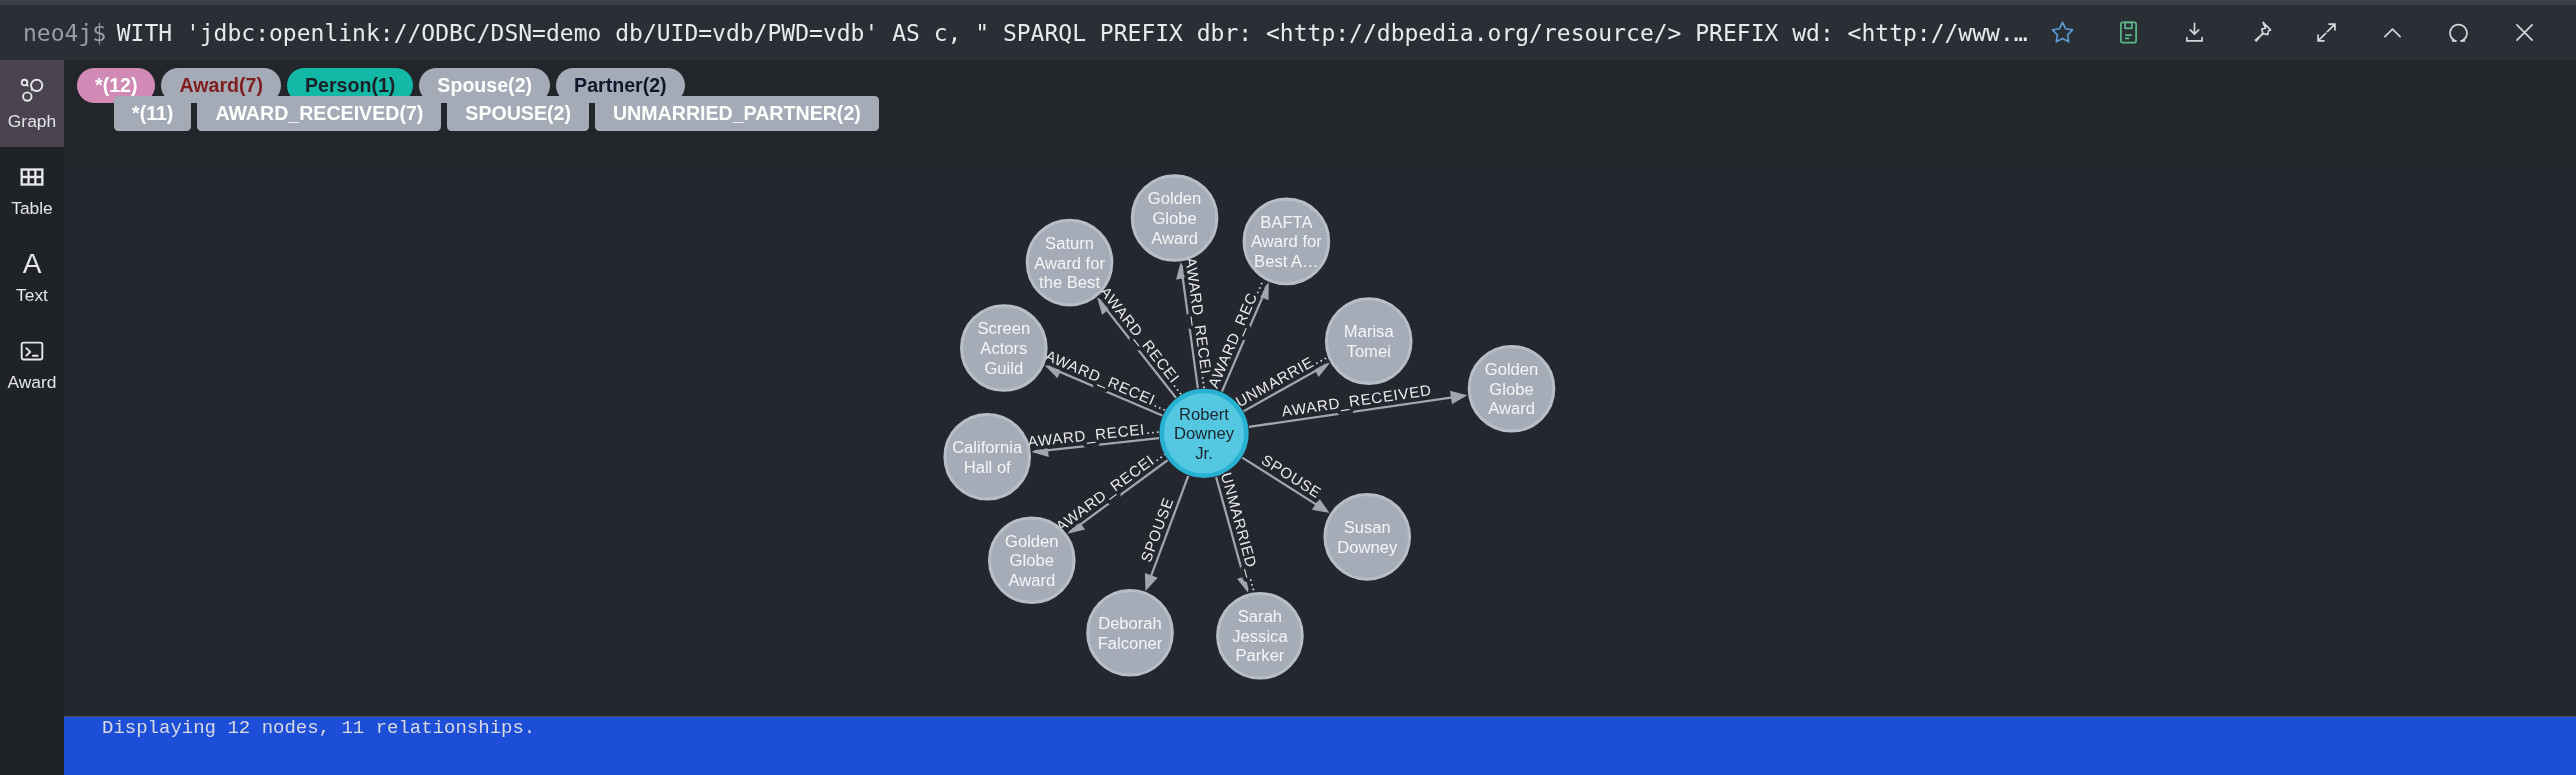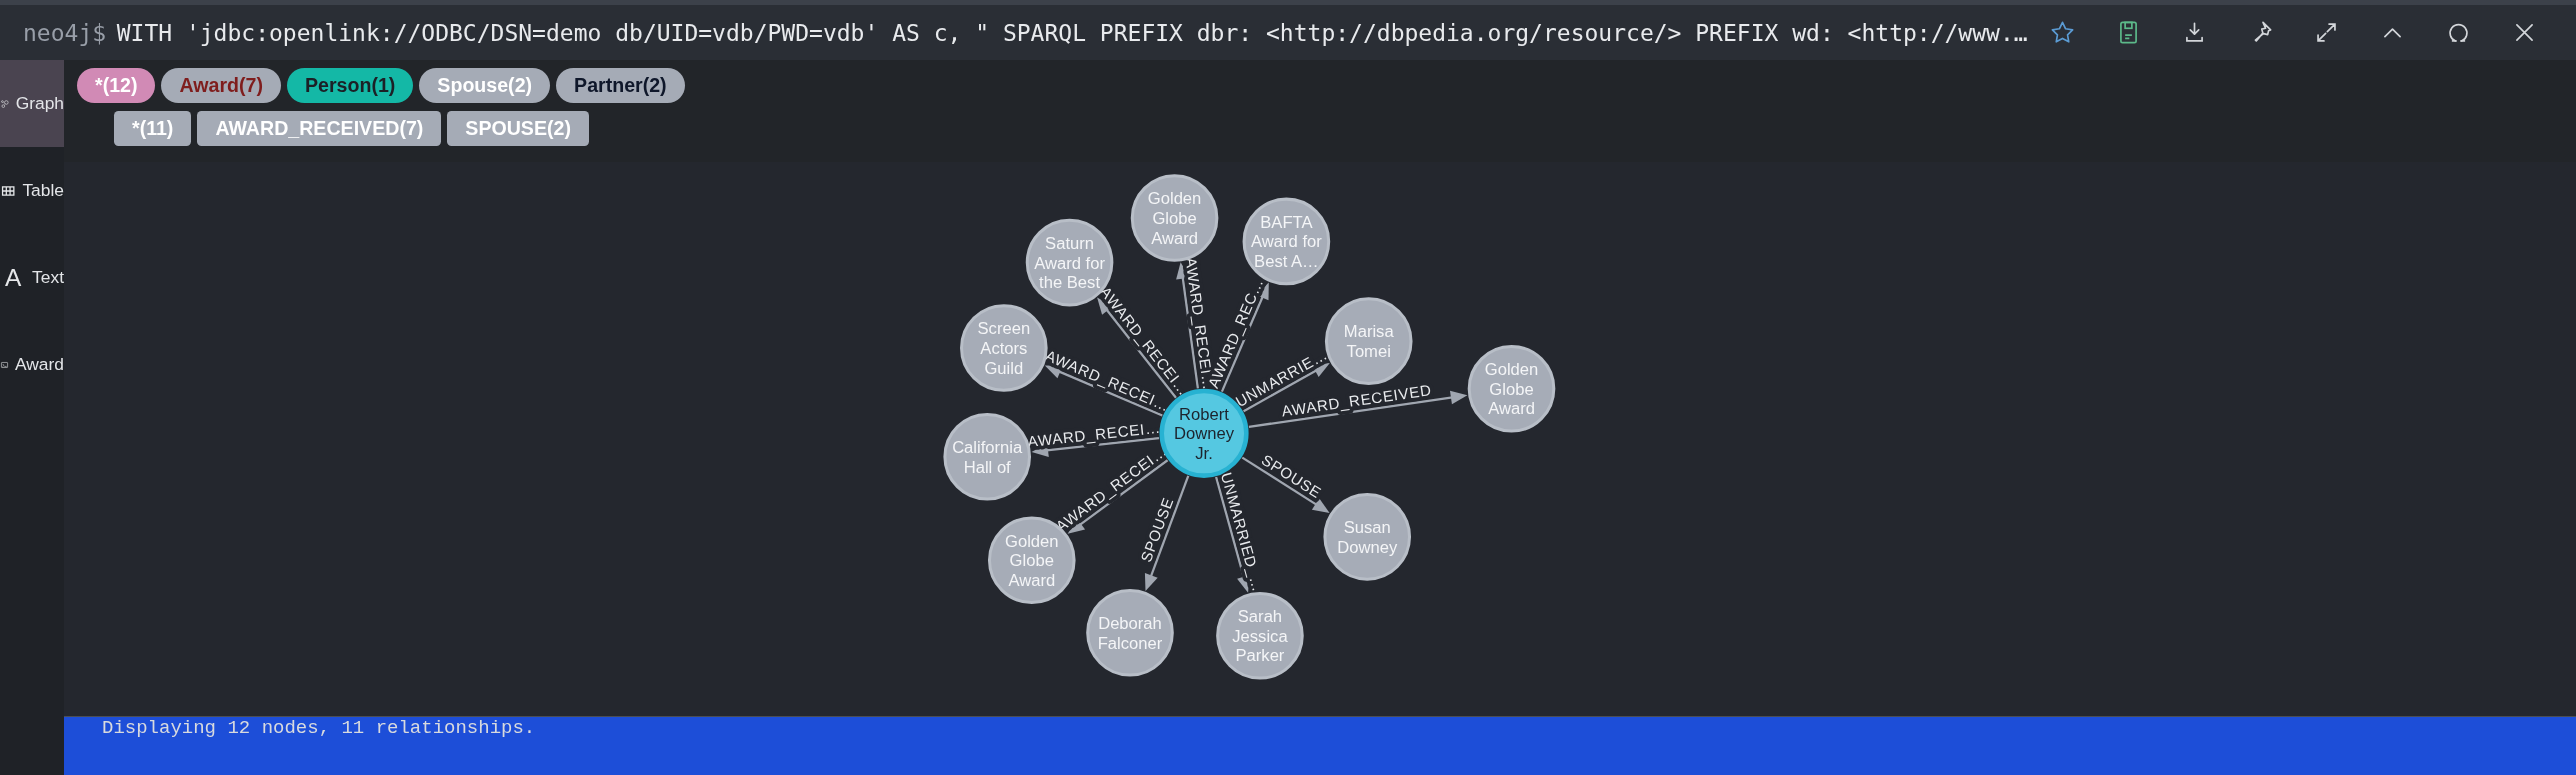--- a/index.html
+++ b/index.html
@@ -14,31 +14,31 @@
   #command-text { flex:1 1 auto; padding-left:23px; white-space:nowrap; overflow:hidden;
                   font-family:"DejaVu Sans Mono", monospace; font-size:23px; color:#e8eaed; }
   #command-text .prompt { color:#989ea8; margin-right:10.6px; }
   #frame-actions { display:flex; align-items:center; gap:33px; padding:0 35px 0 15px; }
   .action-btn { width:33px; height:33px; display:flex; align-items:center; justify-content:center;
                 background:none; border:none; cursor:pointer; }
   .action-btn svg { width:27px; height:27px; }
 
   
   #sidebar { position:absolute; top:60px; left:0; width:64px; height:715px; background:#1f2227; }
-  .side-tab { width:64px; height:87px; display:flex; flex-direction:row; align-items:center;
+  .side-tab { width:64px; height:87px; display:flex; flex-direction:column; align-items:center;
               justify-content:center; gap:6px; cursor:pointer; color:#e3e5e8; }
   .side-tab.active { background:#4a4450; }
   .side-tab svg { width:30px; height:30px; }
   .side-tab .tab-label { font-size:17.4px; color:#e3e5e8; }
 
   
   #filters { position:absolute; top:60px; left:64px; width:2512px; height:102px; background:#222529; }
   .pill-row { position:absolute; left:13px; display:flex; gap:6px; }
   #node-pill-row { top:7.6px; }
-  #rel-pill-row  { top:51px;padding-left:37px; }
+  #rel-pill-row  { top:36px;padding-left:37px; }
   .pill { display:inline-flex; align-items:center; height:35px; padding:0 18px;
           font-size:19.6px; font-weight:700; color:#ffffff; background:#a5abb6;
           border-radius:17.4px; cursor:pointer; white-space:nowrap; }
   .pill.rel { border-radius:4.5px; }
 
   
   #graph-canvas { position:absolute; top:162px; left:64px; width:2512px; height:554px;
                   background:#24272e; }
   .edge-line { stroke:#a0a6b0; stroke-width:3px; }
   .edge-arrow { fill:#a0a6b0; }
@@ -149,20 +149,21 @@
         <span class="pill " style="background: rgb(209, 138, 181); color: rgb(255, 255, 255);">*(12)</span>
         <span class="pill " style="background: rgb(165, 171, 182); color: #7f1d1d;">Award(7)</span>
         <span class="pill " style="background: #14b8a6; color: rgb(28, 32, 38);">Person(1)</span>
         <span class="pill " style="background: rgb(165, 171, 182); color: rgb(255, 255, 255);">Spouse(2)</span>
         <span class="pill " style="background: rgb(165, 171, 182); color: #0f172a;">Partner(2)</span>
       </div>
     <div id="rel-pill-row" class="pill-row">
         <span class="pill rel" style="background: rgb(165, 171, 182); color: rgb(255, 255, 255);">*(11)</span>
         <span class="pill rel" style="background: rgb(165, 171, 182); color: rgb(255, 255, 255);">AWARD_RECEIVED(7)</span>
         <span class="pill rel" style="background: rgb(165, 171, 182); color: rgb(255, 255, 255);">SPOUSE(2)</span>
+        <span class="pill rel" style="background: rgb(165, 171, 182); color: rgb(255, 255, 255);">UNMARRIED_PARTNER(2)</span>
       </div>
   </div>
 
   <svg id="graph-canvas" xmlns="http://www.w3.org/2000/svg" width="2512" height="554" viewBox="0 0 3325 733">
       <g>
         <line x1="1500.8652847946164" y1="299.5540042683504" x2="1480.710708353755" y2="152.27056104667196" class="edge-line"></line>
         <polygon points="1477.9991366186273,132.45522913612209 1489.8987648870154,153.03188695691938 1472.0649661675204,155.4723015185345" class="edge-arrow"></polygon>
         <g transform="translate(1489.4322107066218,216.00461670223626) rotate(82.20792192178155)">
           <text y="-7" class="edge-label">AWARD_RECEI…</text>
         </g>

